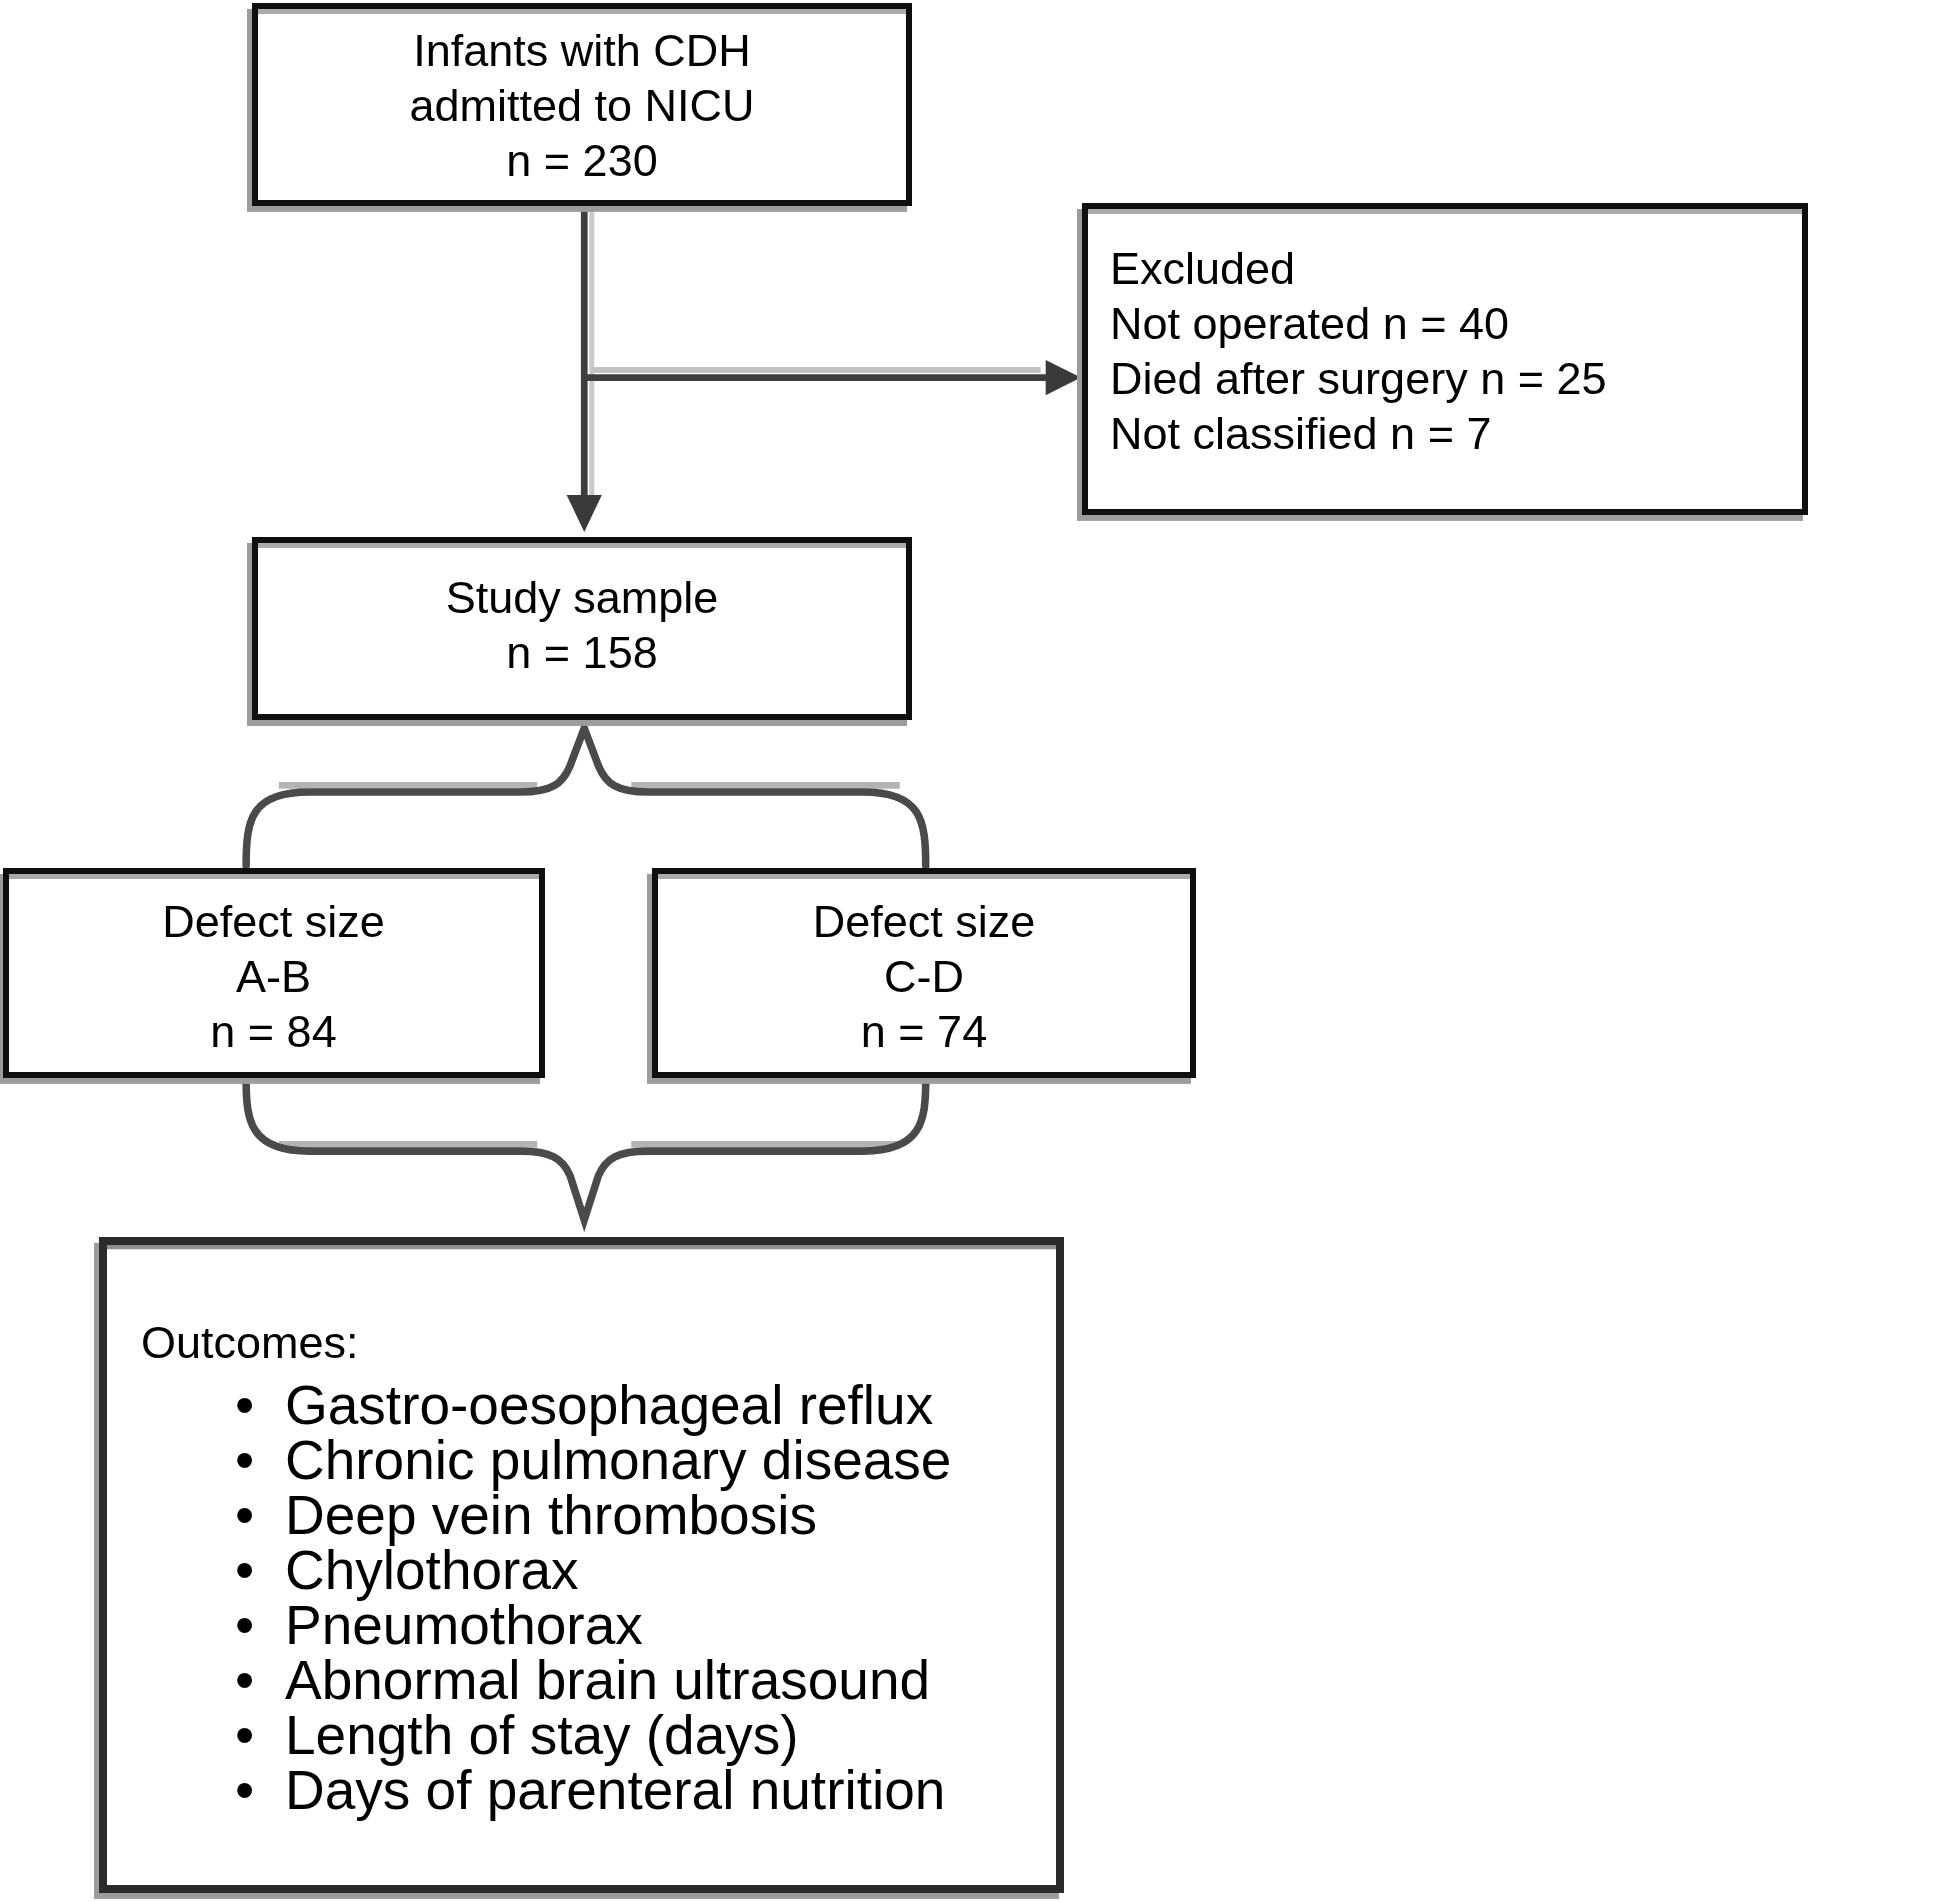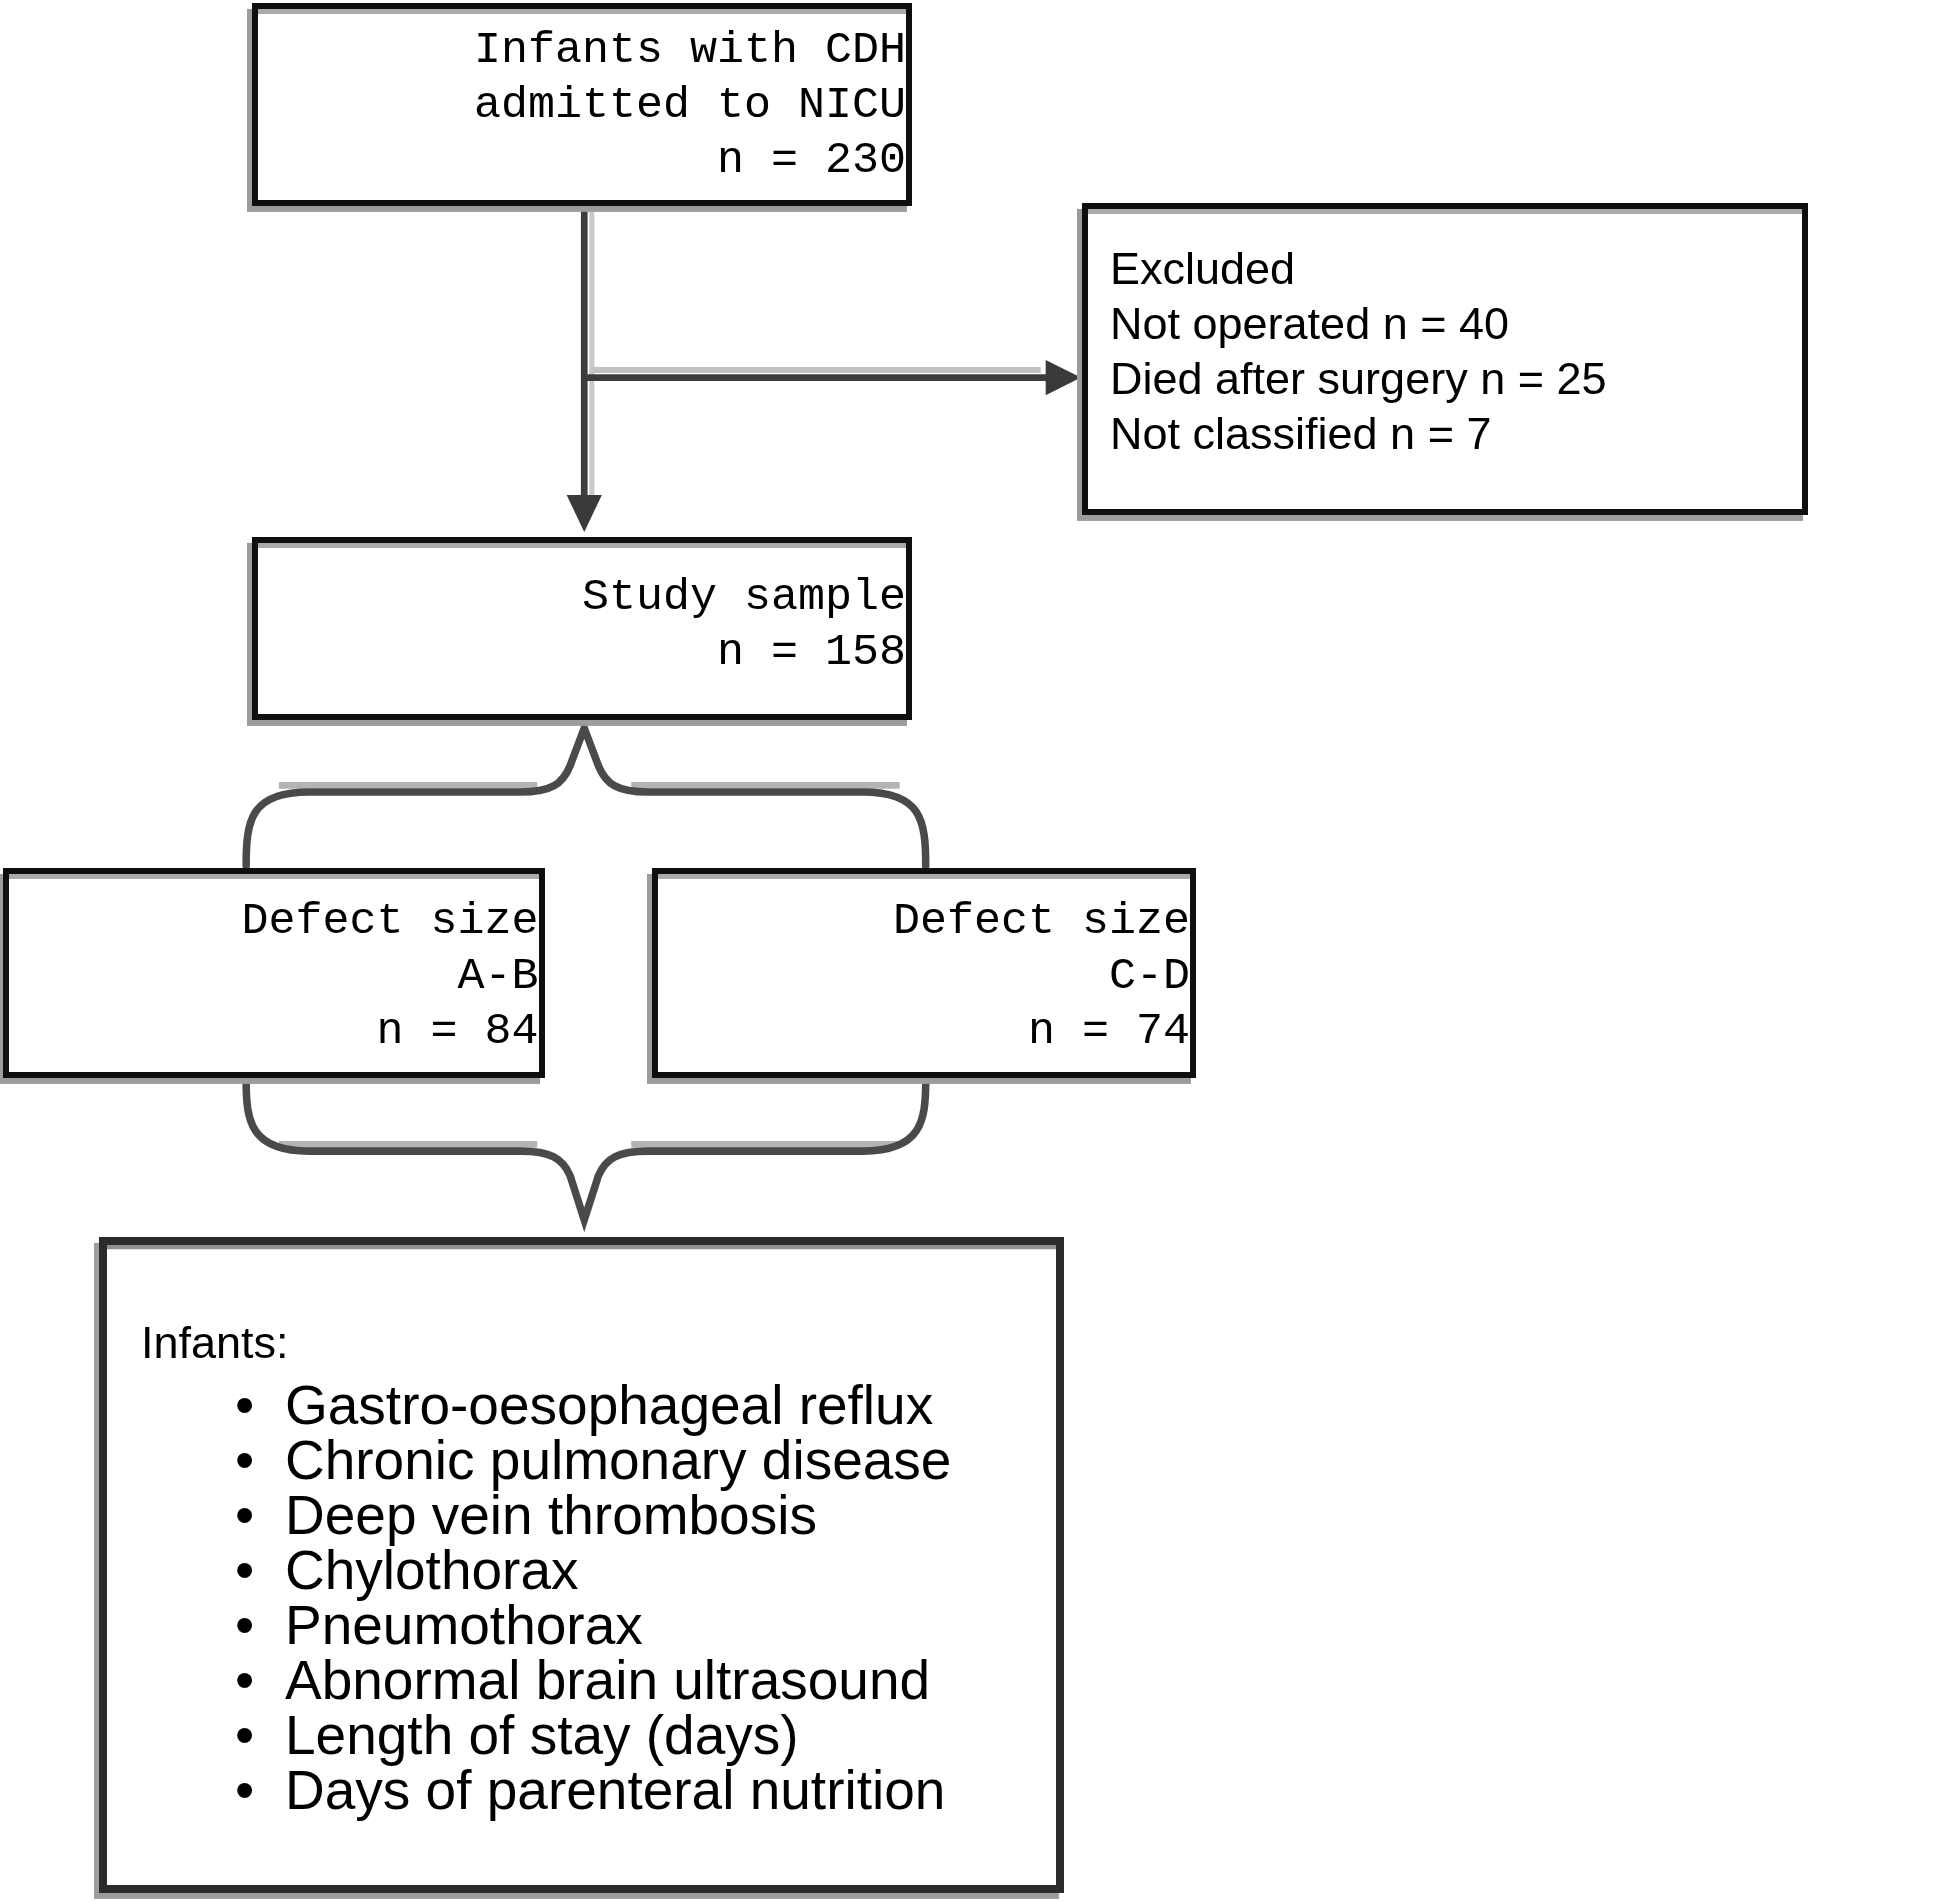--- a/index.html
+++ b/index.html
@@ -20,21 +20,21 @@
     position: absolute;
     box-sizing: border-box;
     background: #ffffff;
     border: 6.7px solid #0f0f0f;
     font-size: 45px;
     line-height: 55px;
     color: #000000;
     box-shadow: -5px 5.9px 0 #9c9c9c, inset 0 5px 0 #ababab;
   }
   .box .line { white-space: nowrap; }
-  .centered { text-align: right; font-family: Liberation Mono, monospace; }
+  .centered { text-align: center; }
 
   #box-infants   { left: 252px;  top: 3.4px;    width: 660px;  height: 203px; padding-top: 13.4px; }
   #box-excluded  { left: 1082px; top: 203px;  width: 726px; height: 312px; padding: 32px 17px 0 22px; }
   #box-study     { left: 252px;  top: 537px;  width: 660px;  height: 183px; padding-top: 27px; }
   #box-defect-ab { left: 2.5px;    top: 868px; width: 542px;  height: 210px; padding-top: 20px; }
   #box-defect-cd { left: 652px;  top: 868px; width: 544px;  height: 210px; padding-top: 20px; }
 
   #box-outcomes {
     left: 99px; top: 1237px; width: 965px; height: 656px;
     border: 8.4px solid #2b2b2b;
@@ -116,21 +116,21 @@
     <div class="line">n = 84</div>
   </div>
 
   <div class="box centered" id="box-defect-cd">
     <div class="line">Defect size</div>
     <div class="line">C-D</div>
     <div class="line">n = 74</div>
   </div>
 
   <div class="box" id="box-outcomes">
-    <div class="heading">Infants:</div>
+    <div class="heading">Outcomes:</div>
     <ul>
       <li>Gastro-oesophageal reflux</li>
       <li>Chronic pulmonary disease</li>
       <li>Deep vein thrombosis</li>
       <li>Chylothorax</li>
       <li>Pneumothorax</li>
       <li>Abnormal brain ultrasound</li>
       <li>Length of stay (days)</li>
       <li>Days of parenteral nutrition</li>
     </ul>

